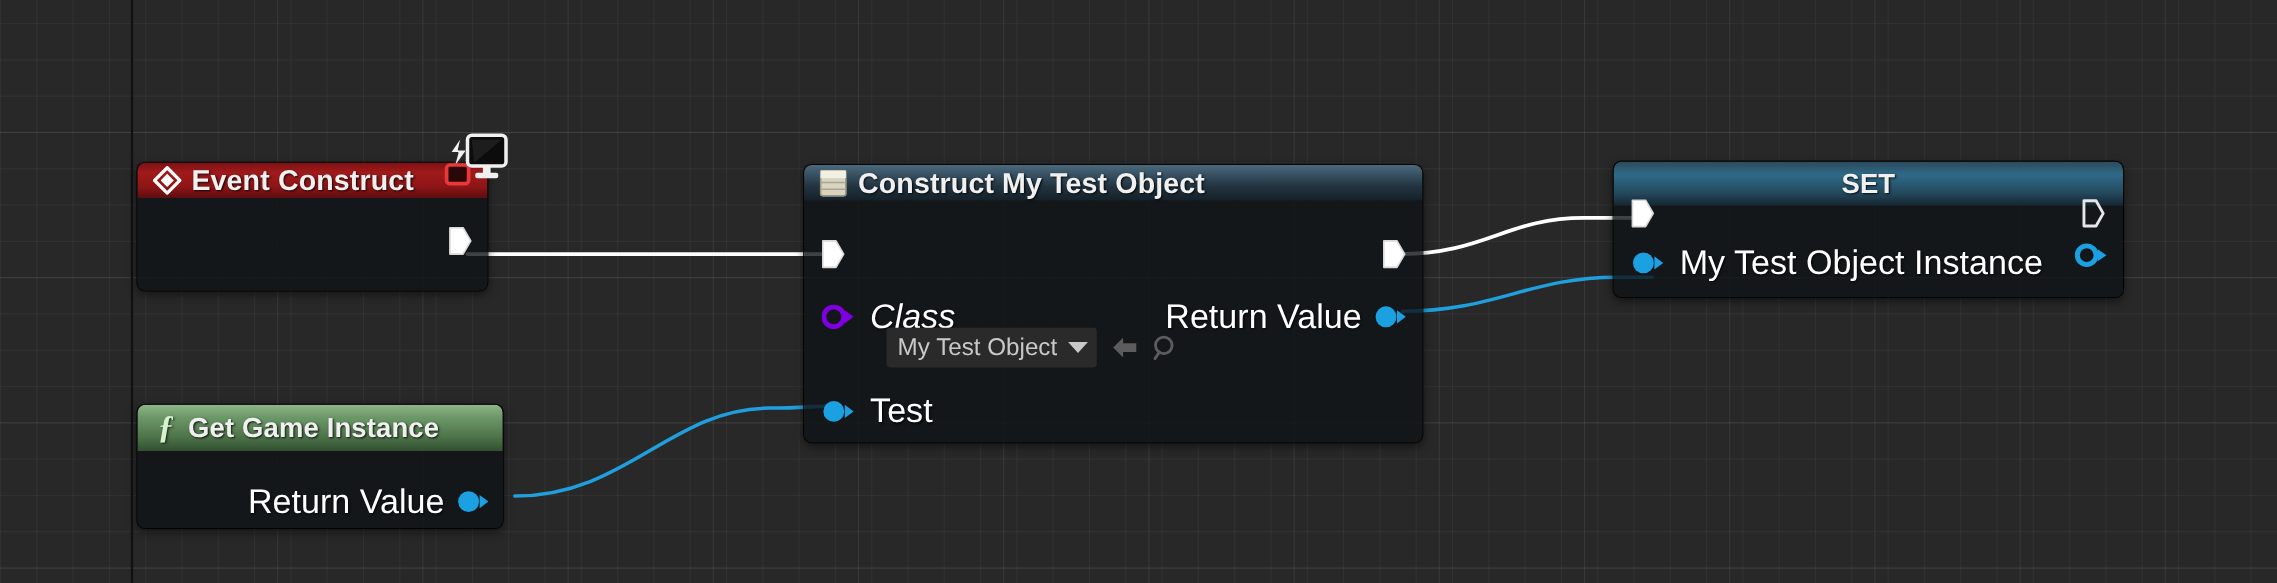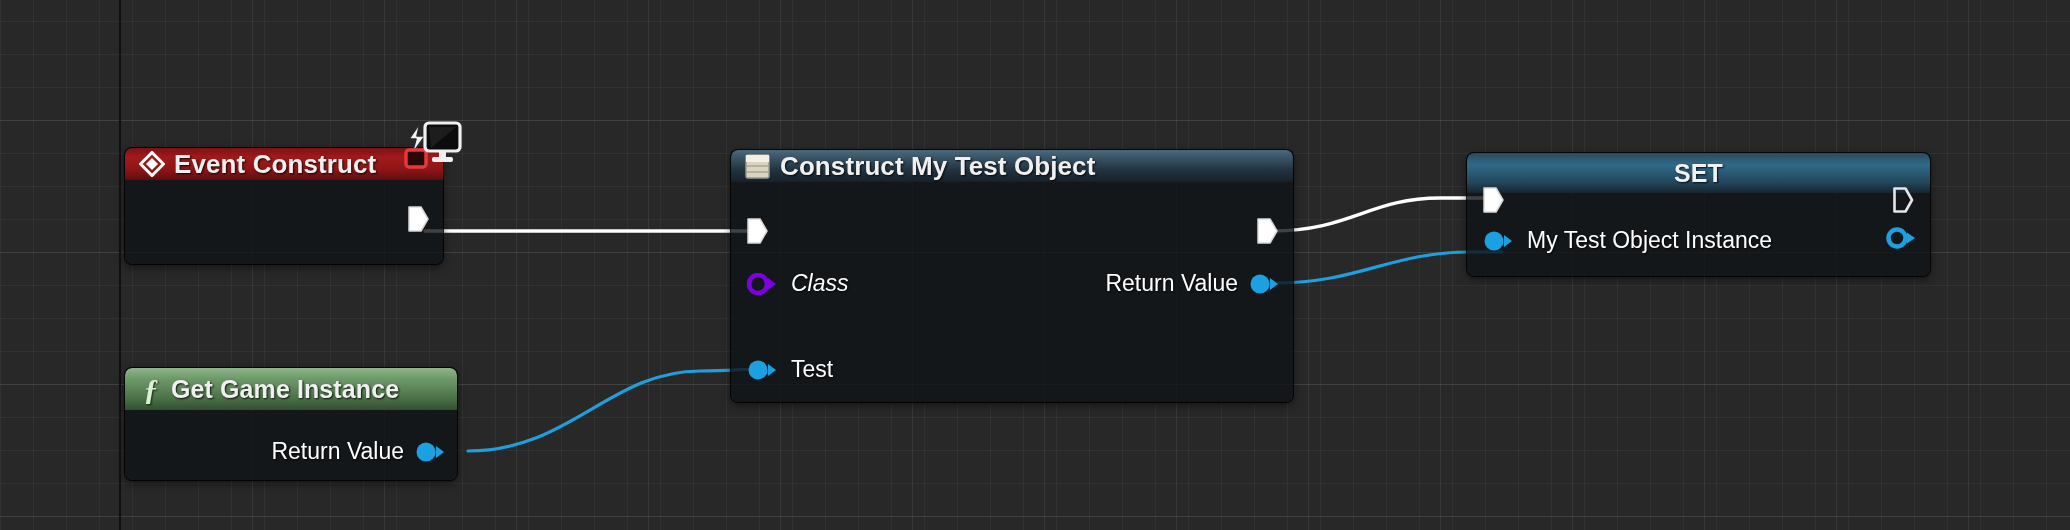--- a/index.html
+++ b/index.html
@@ -122,21 +122,21 @@
 
   
   .pin-row {
     position: absolute;
     display: flex;
     align-items: center;
     white-space: nowrap;
   }
   .pin-label {
     color: #ffffff;
-    font-size: 23px;
+    font-size: 31px;
     text-shadow: 1px 1px 2px rgba(0,0,0,0.8);
   }
 
   .exec-arrow { width: 26px; height: 30px; flex: none; }
   .data-pin   { width: 30px; height: 22px; flex: none; }
 
   
   .class-combo {
     display: inline-flex;
     align-items: center;
@@ -271,20 +271,39 @@
     <div class="pin-row" style="left:16px; top:120px;">
       <span class="data-pin">
         <svg viewBox="0 0 30 22" width="30" height="22">
           <circle cx="11" cy="11" r="9" fill="none" stroke="#7e00e0" stroke-width="4.5"></circle>
           <polygon points="21,5 29,11 21,17" fill="#7e00e0"></polygon>
         </svg>
       </span>
       <span class="pin-label" style="margin-left:14px;font-style:italic;">Class</span>
     </div>
 
+    <div class="pin-row" style="left:75px; top:148px;">
+      <span class="class-combo">
+        <span class="class-combo-text">My Test Object</span>
+        <span class="combo-caret"></span>
+      </span>
+      <span class="class-tools">
+        <span class="ico" style="width:26px;height:24px;">
+          <svg viewBox="0 0 26 24" width="26" height="24">
+            <path d="M11 3 L2 12 L11 21 L11 16 L23 16 L23 8 L11 8 Z" fill="#5c5c5c"></path>
+          </svg>
+        </span>
+        <span class="ico" style="width:25px;height:25px;">
+          <svg viewBox="0 0 25 25" width="25" height="25">
+            <circle cx="11" cy="10" r="7.5" fill="none" stroke="#5c5c5c" stroke-width="2.6"></circle>
+            <line x1="7" y1="16" x2="3" y2="22" stroke="#5c5c5c" stroke-width="2.6" stroke-linecap="round"></line>
+          </svg>
+        </span>
+      </span>
+    </div>
 
     <div class="pin-row" style="right:14px; top:120px;">
       <span class="pin-label">Return Value</span>
       <span class="data-pin" style="margin-left:11px;">
         <svg viewBox="0 0 30 22" width="30" height="22">
           <circle cx="11" cy="11" r="9.5" fill="#1ba1e2"></circle>
           <polygon points="21,5 29,11 21,17" fill="#1ba1e2"></polygon>
         </svg>
       </span>
     </div>
@@ -293,21 +312,21 @@
       <span class="data-pin">
         <svg viewBox="0 0 30 22" width="30" height="22">
           <circle cx="11" cy="11" r="9.5" fill="#1ba1e2"></circle>
           <polygon points="21,5 29,11 21,17" fill="#1ba1e2"></polygon>
         </svg>
       </span>
       <span class="pin-label" style="margin-left:14px;">Test</span>
     </div>
   </div>
 
-  <div class="node" style="left:1467px; top:153px; width:463px; height:123px;">
+  <div class="node" style="left:1467px; top:147px; width:463px; height:123px;">
     <div class="node-inner" style="height:123px;">
       <div class="node-title title-set" style="height:40px; justify-content:center; padding:0;">
         <span class="node-title-text" style="font-size:25px;">SET</span>
       </div>
       <div class="node-body" style="height:83px;"></div>
     </div>
 
     <div class="pin-row" style="left:13px; top:32px;">
       <span class="exec-arrow">
         <svg viewBox="0 0 26 30" width="26" height="30">

